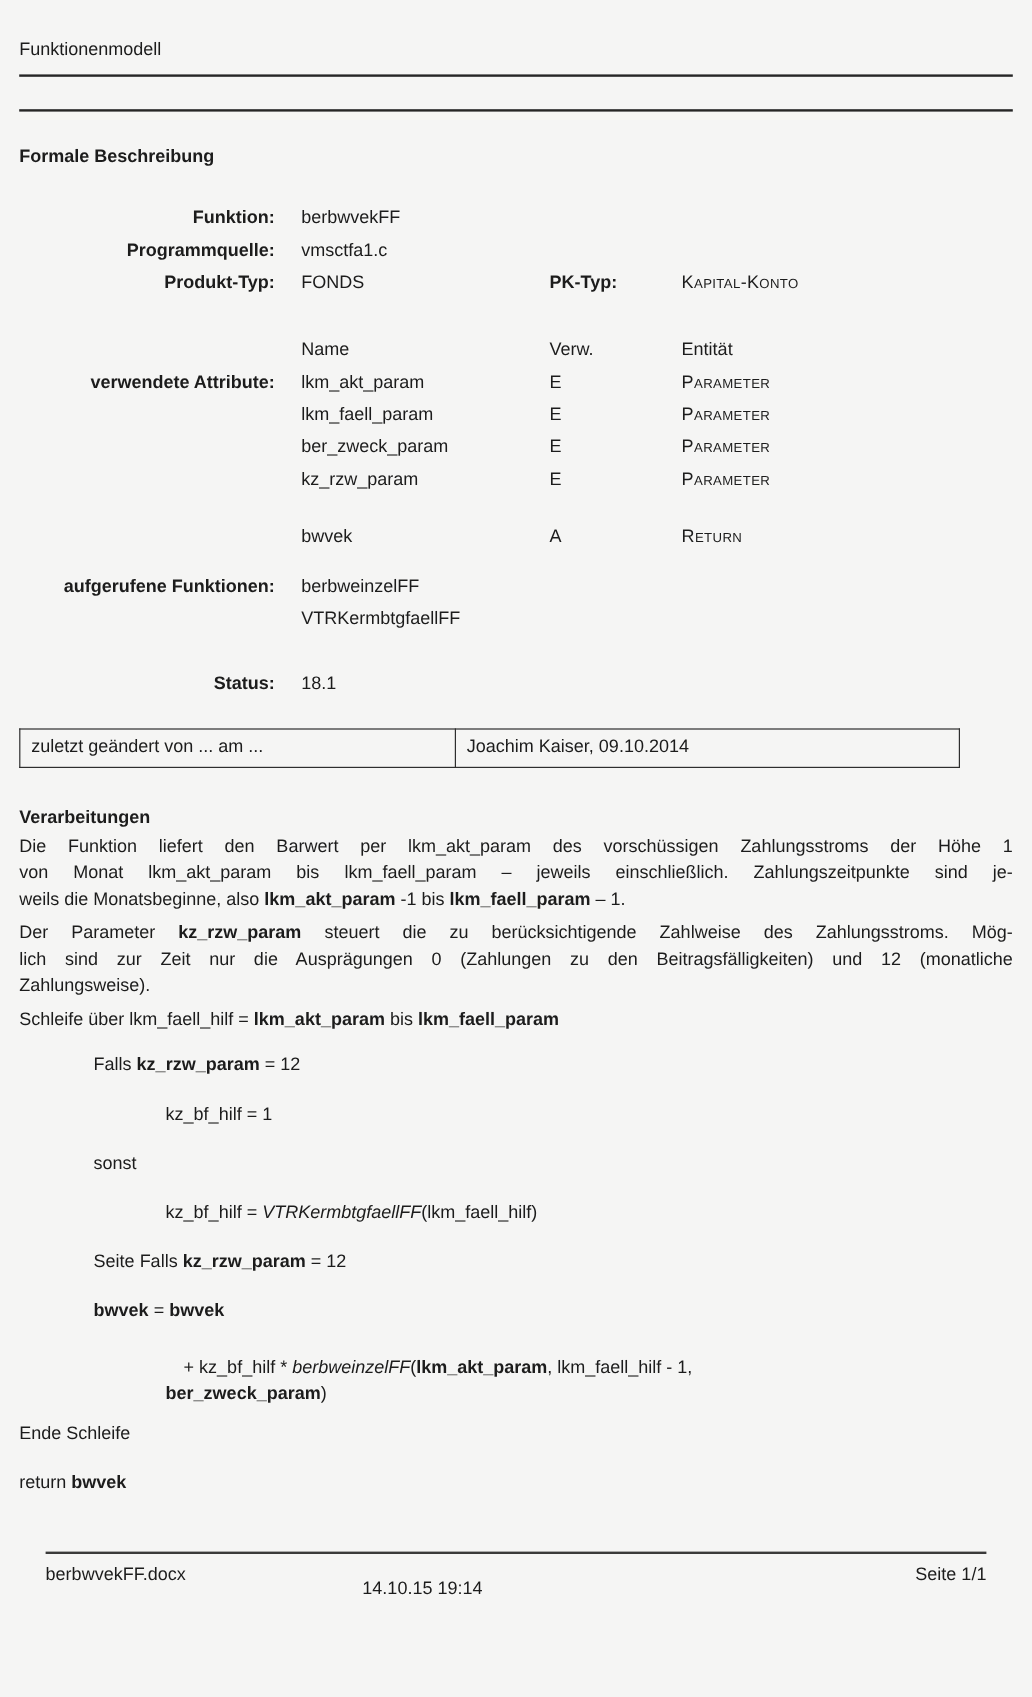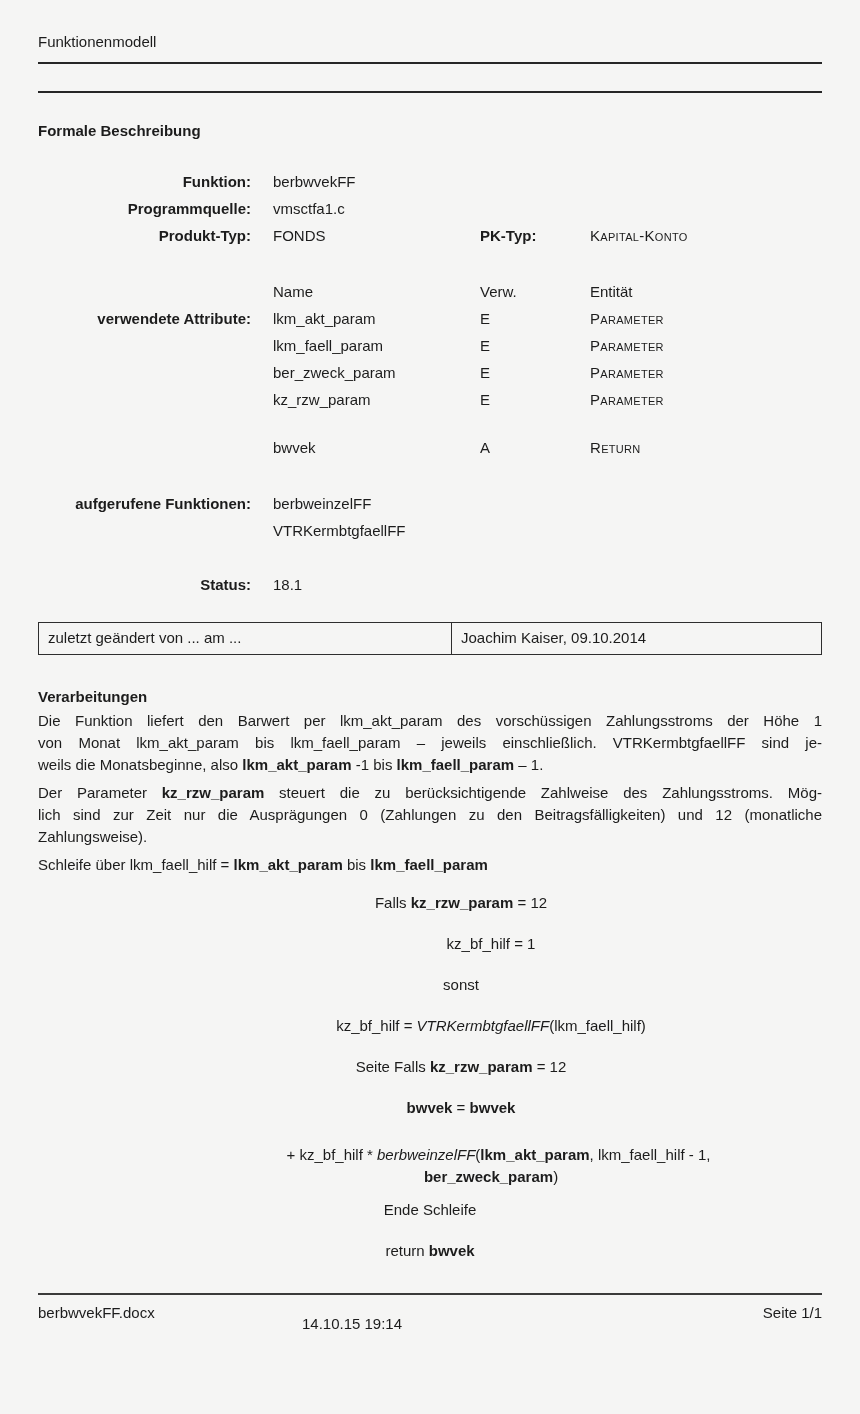--- a/index.html
+++ b/index.html
@@ -6,69 +6,69 @@
   html, body { width: 860px; }
   body {
     height: 1414px;
     background: #f5f5f4;
     font-family: "Liberation Sans", "DejaVu Sans", sans-serif;
     font-size: 15px;
     color: #1c1c1c;
     position: relative;
     overflow: hidden;
   }
-  .content { padding: 0 38px; position: relative; }
+  .content { padding: 0 16px; position: relative; }
 
   
   .doc-header { margin-top: 31px; line-height: 21px; }
   .rule { border: 0; border-top: 2px solid #262626; height: 0; }
   .rule-1 { margin-top: 10px; }
   .rule-2 { margin-top: 27px; }
 
   .section-heading { font-weight: bold; margin-top: 27px; line-height: 22px; }
 
   
   .fblock { margin-top: 0; }
   .frow {
     display: grid;
     grid-template-columns: 235px 207px 110px 1fr;
     line-height: 27px;
   }
   .frow .lbl { font-weight: bold; text-align: right; padding-right: 22px; }
   .mt-a { margin-top: 26px; }
   .mt-b { margin-top: 29px; }
   .mt-c { margin-top: 21px; }
-  .mt-d { margin-top: 29px; }
+  .mt-d { margin-top: 14px; }
   .mt-e { margin-top: 27px; }
   .sc { font-variant: small-caps; letter-spacing: 0.3px; }
 
   
   .change-table {
     margin-top: 24px;
     width: 784px;
     border-collapse: collapse;
     table-layout: fixed;
     font-size: 15px;
   }
   .change-table td {
     border: 1px solid #2e2e2e;
     padding: 5px 9px 6px 9px;
     line-height: 20px;
     vertical-align: middle;
   }
-  .change-table .c1 { width: 413px; }
+  .change-table .c1 { width: 363px; }
 
   
   .proc-heading { font-weight: bold; margin-top: 31px; line-height: 22px; }
   .para { margin-top: 6px; }
   .para-first { margin-top: 2px; }
   .pline { line-height: 22px; }
   .just { text-align: justify; text-align-last: justify; }
 
-  .codeline { line-height: 22px; text-align: center; }
+  .codeline { line-height: 22px; }
   .lvl1 { padding-left: 62px; }
   .lvl2 { padding-left: 122px; }
   .cont1 { padding-left: 137px; }
   .cont2 { padding-left: 122px; }
   .cm-std { margin-top: 19px; }
   .cm-loop { margin-top: 16px; }
   .cm-big { margin-top: 25px; }
   .cm-none { margin-top: 0; }
   .cm-small { margin-top: 11px; }
 
@@ -190,21 +190,21 @@
       <td class="c1">zuletzt geändert von ... am ...</td>
       <td>Joachim Kaiser, 09.10.2014</td>
     </tr>
   </tbody>
     </table>
 
   <div class="proc-heading">Verarbeitungen</div>
 
   <div class="para para-first">
     <div class="pline just"><span>Die Funktion liefert den Barwert per lkm_akt_param des vorschüssigen Zahlungsstroms der Höhe 1</span></div>
-    <div class="pline just"><span>von Monat lkm_akt_param bis lkm_faell_param – jeweils einschließlich. VTRKermbtgfaellFF sind je-</span></div>
+    <div class="pline just"><span>von Monat lkm_akt_param bis lkm_faell_param – jeweils einschließlich. Zahlungszeitpunkte sind je-</span></div>
     <div class="pline"><span>weils die Monatsbeginne, also </span><span style="font-weight: bold;">lkm_akt_param</span><span> -1 bis </span><span style="font-weight: bold;">lkm_faell_param</span><span> – 1.</span></div>
   </div>
 
   <div class="para">
     <div class="pline just"><span>Der Parameter </span><span style="font-weight: bold;">kz_rzw_param</span><span> steuert die zu berücksichtigende Zahlweise des Zahlungsstroms. Mög-</span></div>
     <div class="pline just"><span>lich sind zur Zeit nur die Ausprägungen 0 (Zahlungen zu den Beitragsfälligkeiten) und 12 (monatliche</span></div>
     <div class="pline"><span>Zahlungsweise).</span></div>
   </div>
 
   <div class="para">

